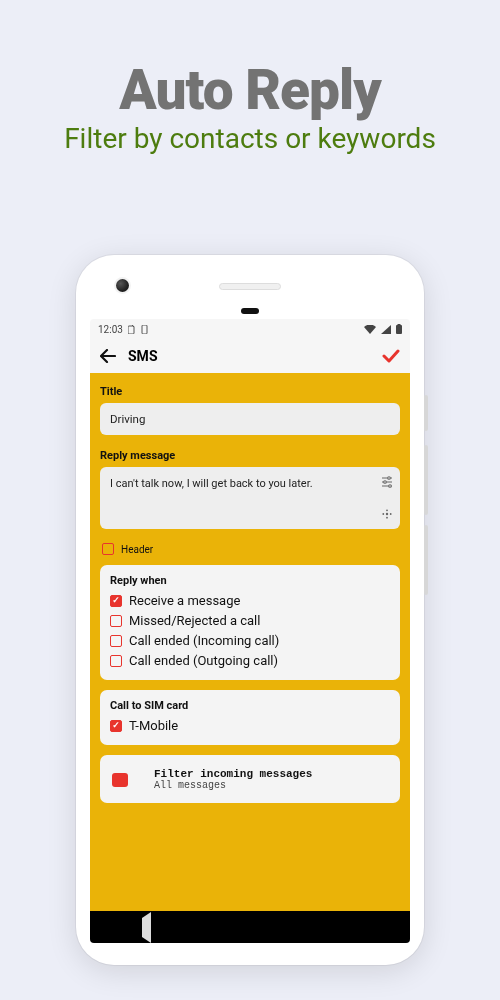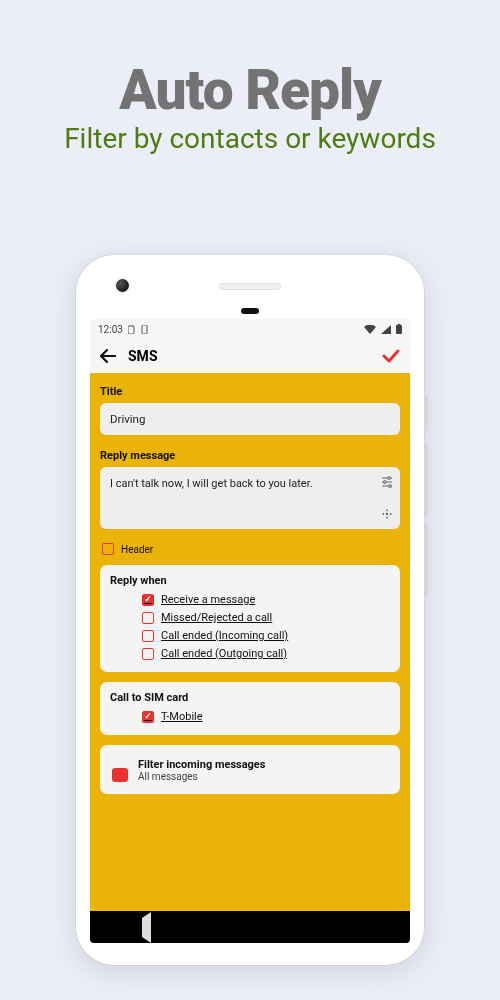--- a/index.html
+++ b/index.html
@@ -154,24 +154,25 @@
   .cb.checked::after {
     content: "✓"; color: #fff; font-size: 9px; font-weight: 900; line-height: 1;
   }
   .card {
     background: #f4f4f4;
     border-radius: 7px;
     padding: 9px 10px 8px;
     margin-top: 10px;
   }
   .card .section-label { margin-top: 0; margin-bottom: 6px; }
-  .card .cb-row { margin-left: 32px; font-size: 11px; text-decoration: underline; }
+  .card .cb-row { margin-left: 0; font-size: 13px; }
   .filter-row {
-    display: flex; align-items: flex-end; gap: 10px;
+    display: flex; align-items: center; gap: 26px;
     padding: 4px 2px;
+    font-family: Liberation Mono, monospace;
   }
   .filter-icon {
     width: 16px; height: 14px;
     background: #e8342d;
     border-radius: 3px;
     position: relative;
     flex-shrink: 0;
   }
   .filter-icon::after {
     content:"";

